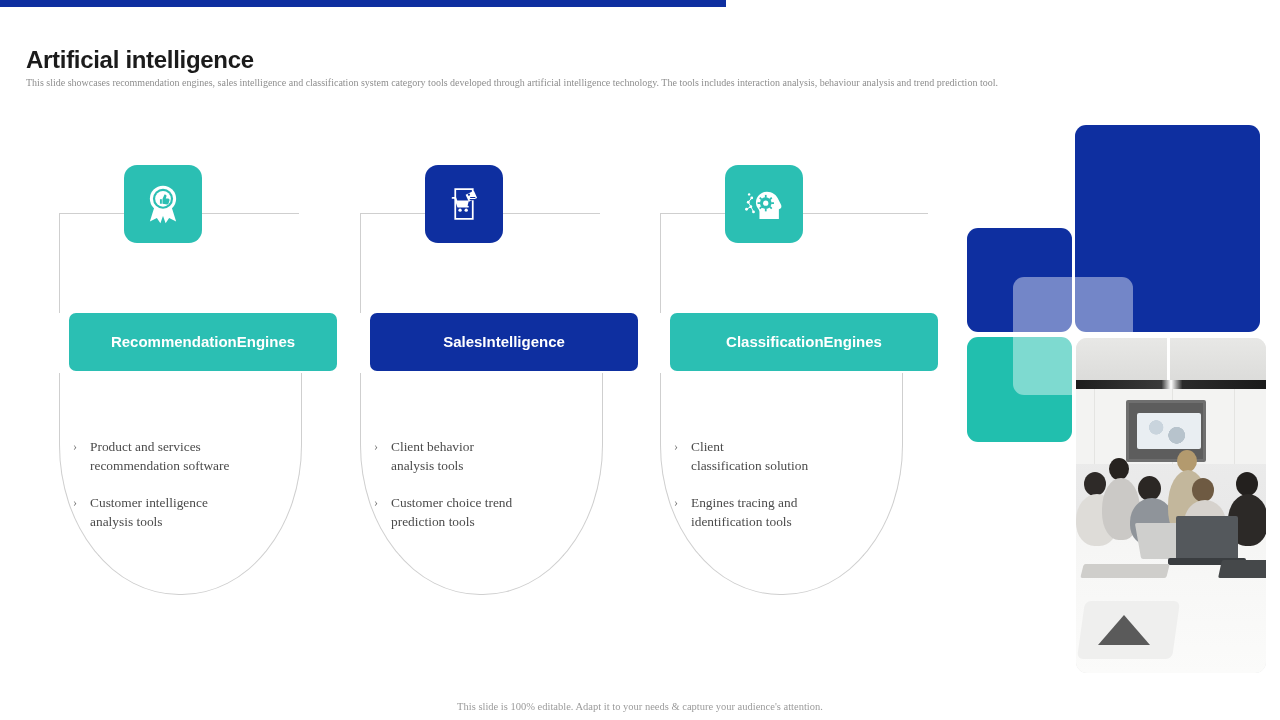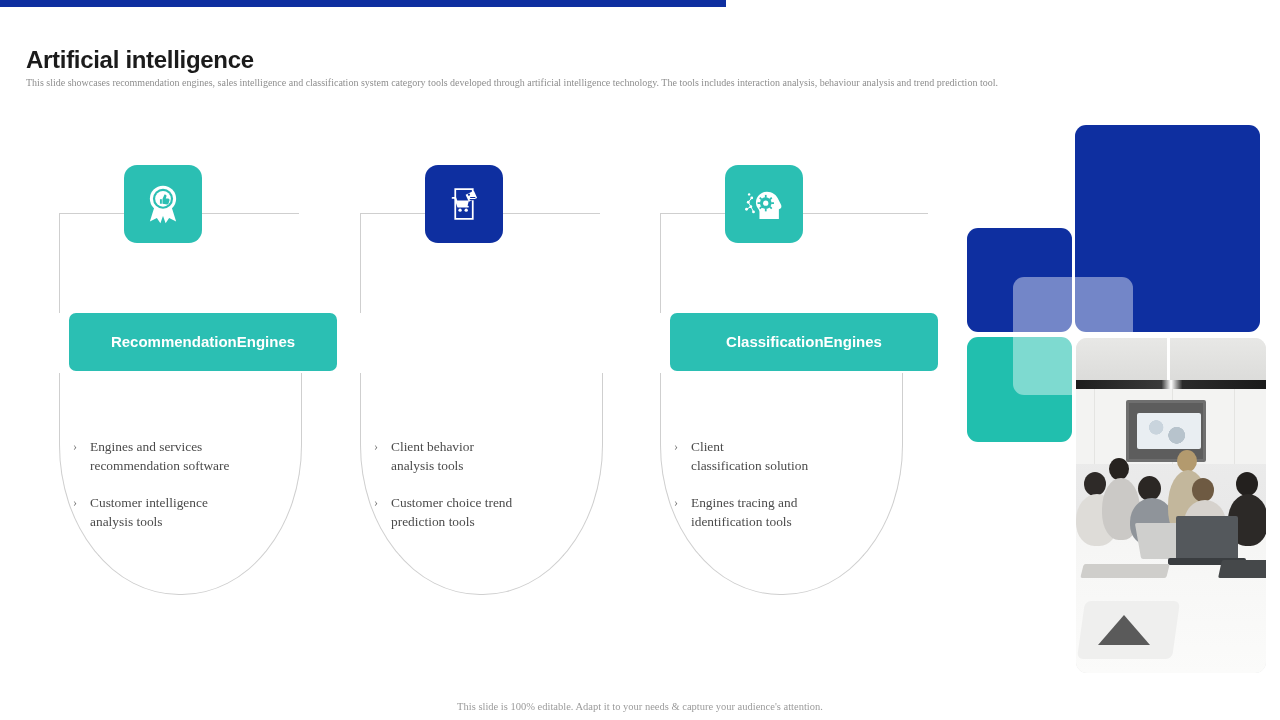--- a/index.html
+++ b/index.html
@@ -173,21 +173,21 @@
         <br>
       <span>Engines</span>
     </div>
 
     <div class="shield"></div>
 
     <div class="bullets">
       <div class="bullet">
         <span class="bullet-mark">›</span>
         <span class="bullet-text">
-          <span>Engines and services</span><br>
+          <span>Product and services</span><br>
           <span>recommendation software</span>
         </span>
       </div>
       <div class="bullet">
         <span class="bullet-mark">›</span>
         <span class="bullet-text">
           <span>Customer intelligence</span><br>
           <span>analysis tools</span>
         </span>
       </div>
@@ -203,20 +203,25 @@
         <path d="M11 17h3l3.4 10h11" fill="none" stroke="#ffffff" stroke-width="2.2" stroke-linecap="round" stroke-linejoin="round"></path>
         <path d="M15.6 20h14l-1.8 7h-10z" fill="#ffffff"></path>
         <circle cx="19.5" cy="31" r="1.9" fill="#ffffff"></circle>
         <circle cx="26.5" cy="31" r="1.9" fill="#ffffff"></circle>
         <path d="M26 12.5 36 9.5l2.5 8.5-10 3z" fill="#ffffff" transform="rotate(-8 32 14)"></path>
         <circle cx="29.6" cy="13.4" r="1.3" fill="#0e2fa0"></circle>
         <path d="M31.5 16.5h5M31 19h5.5" stroke="#0e2fa0" stroke-width="1.2" stroke-linecap="round"></path>
       </svg>
     </div>
 
+    <div class="title-bar tb-blue">
+      <span>Sales</span>
+        <br>
+      <span>Intelligence</span>
+    </div>
 
     <div class="shield"></div>
 
     <div class="bullets">
       <div class="bullet">
         <span class="bullet-mark">›</span>
         <span class="bullet-text">
           <span>Client behavior</span><br>
           <span>analysis tools</span>
         </span>

